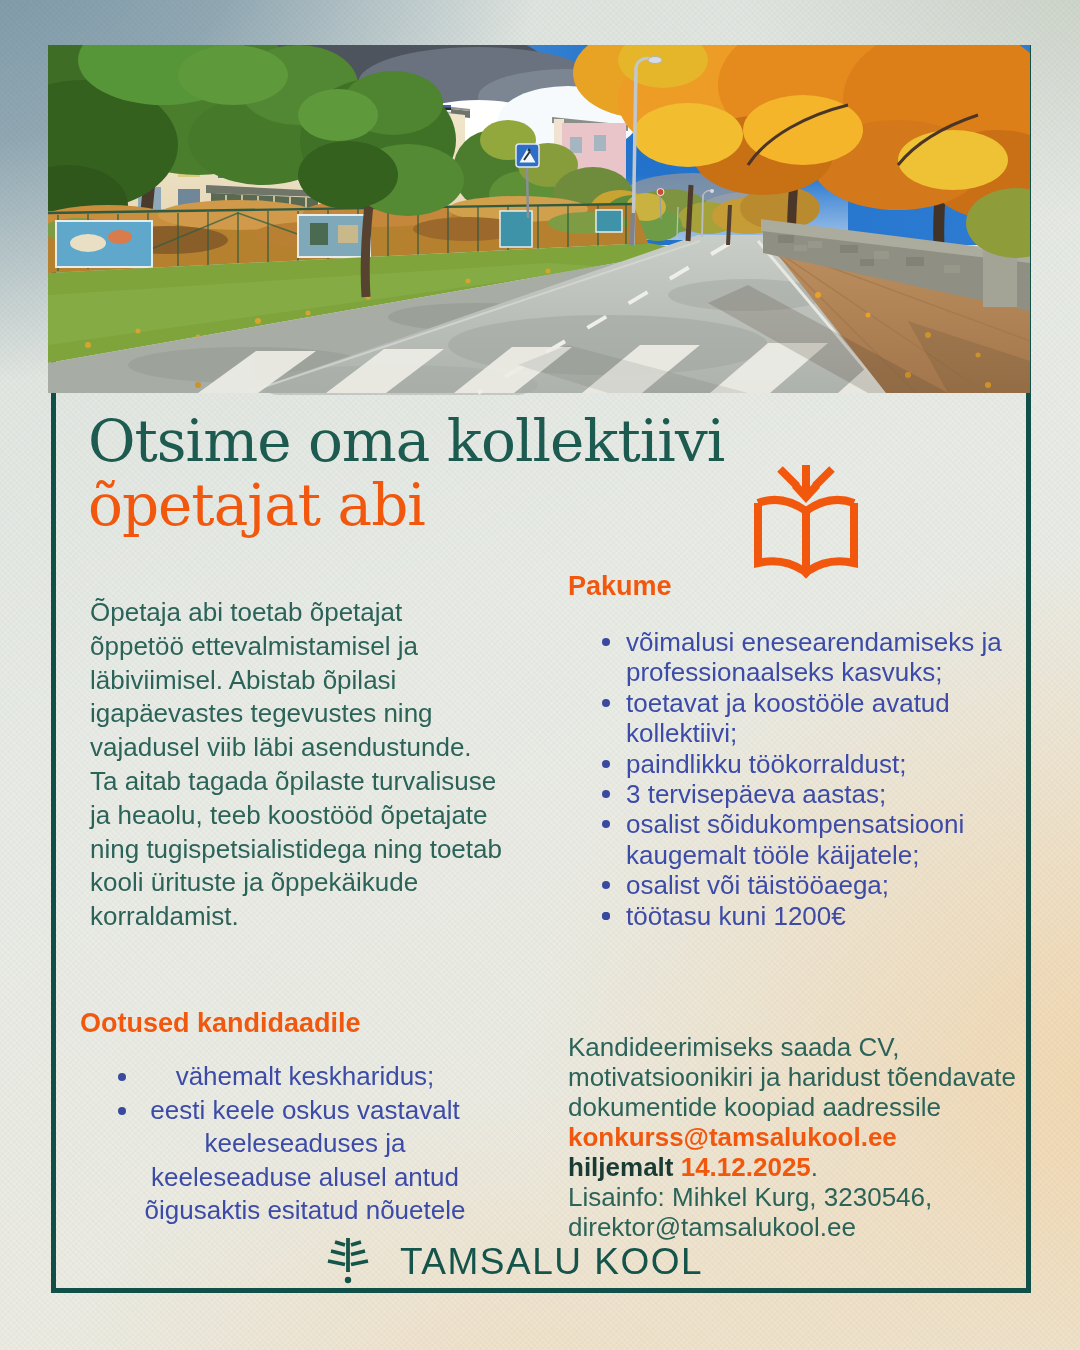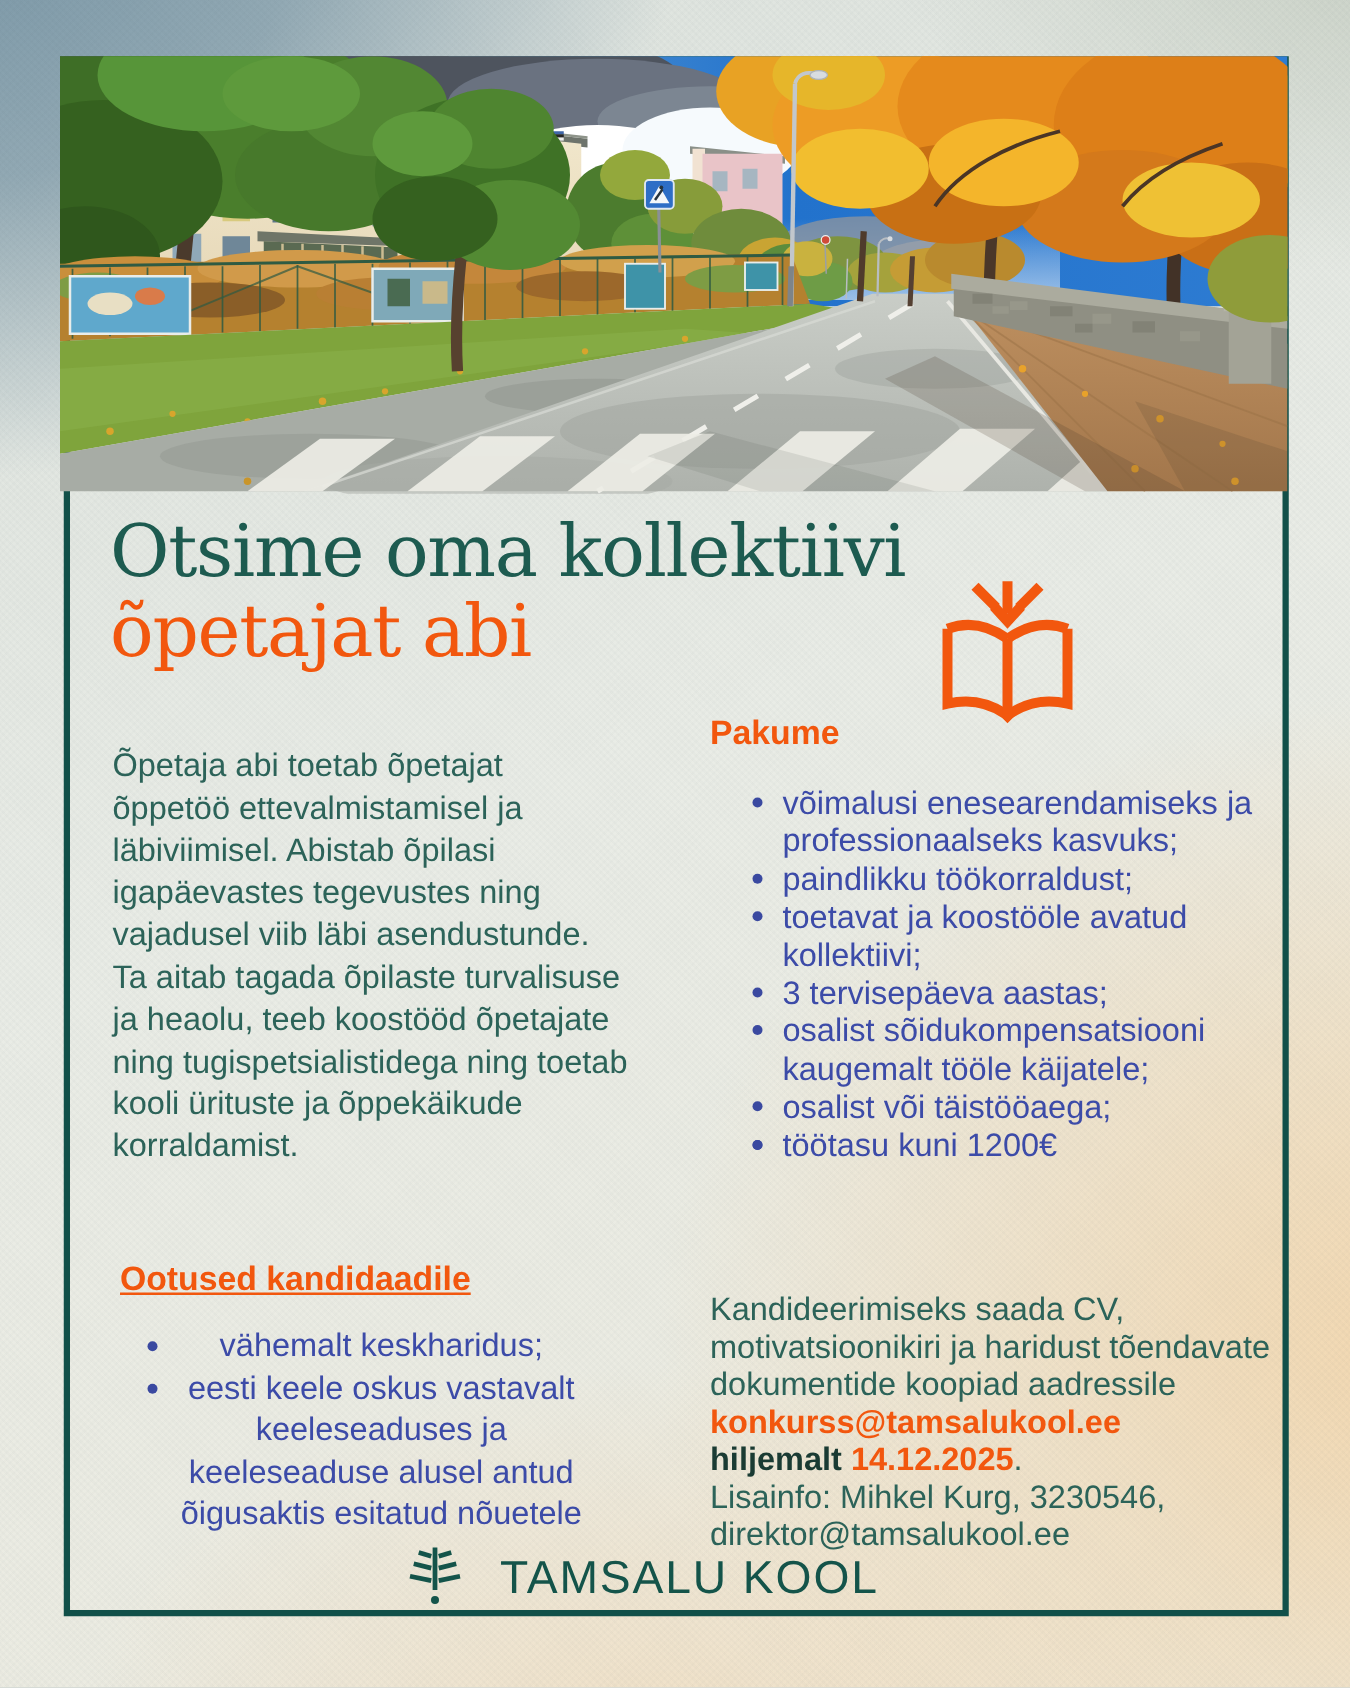--- a/index.html
+++ b/index.html
@@ -29,21 +29,21 @@
     font-family:"DejaVu Serif",serif;font-size:58px;line-height:1.1;
     letter-spacing:-1px;color:#1D5B50;}
   .title .l2{color:#F2570E;}
 
   .book-icon{position:absolute;left:750px;top:458px;width:112px;height:124px;}
 
   .intro{position:absolute;left:90px;top:570px;width:412px;
     font-size:26px;line-height:1.3;color:#2C6359;}
 
   .section-h{position:absolute;font-size:27px;font-weight:700;color:#F2570E;}
-  .h-expect{left:96px;top:986px;text-decoration:underline;}
+  .h-expect{left:80px;top:986px;}
   .h-offer{left:568px;top:549px;}
 
   ul.blist{list-style:none;margin:16px;padding:0;position:absolute;color:#3C4BA8;font-size:26px;}
   ul.blist li{position:relative;padding-left:26px;margin:0;}
   ul.blist li .dot{position:absolute;left:2px;width:8px;height:8px;border-radius:50%;background:#3A49A0;}
   .expect-list{left:100px;top:1044px;width:352px;}
   .expect-list li{line-height:1.29;text-align:center;}
   .expect-list li .dot{top:13px;}
   .offer-list{left:584px;top:611px;width:424px;}
   .offer-list li{line-height:1.17;}
@@ -406,25 +406,25 @@
 
     <h2 class="section-h h-offer">Pakume</h2>
     <ul class="blist offer-list">
 
     <li>
           <span class="dot"></span>
           <span>võimalusi enesearendamiseks ja professionaalseks kasvuks;</span>
         </li>
         <li>
           <span class="dot"></span>
+          <span>toetavat ja koostööle avatud kollektiivi;</span>
+        </li>
+        <li>
+          <span class="dot"></span>
           <span>paindlikku töökorraldust;</span>
-        </li>
-        <li>
-          <span class="dot"></span>
-          <span>toetavat ja koostööle avatud kollektiivi;</span>
         </li>
         <li>
           <span class="dot"></span>
           <span>3 tervisepäeva aastas;</span>
         </li>
         <li>
           <span class="dot"></span>
           <span>osalist sõidukompensatsiooni kaugemalt tööle käijatele;</span>
         </li>
         <li>

